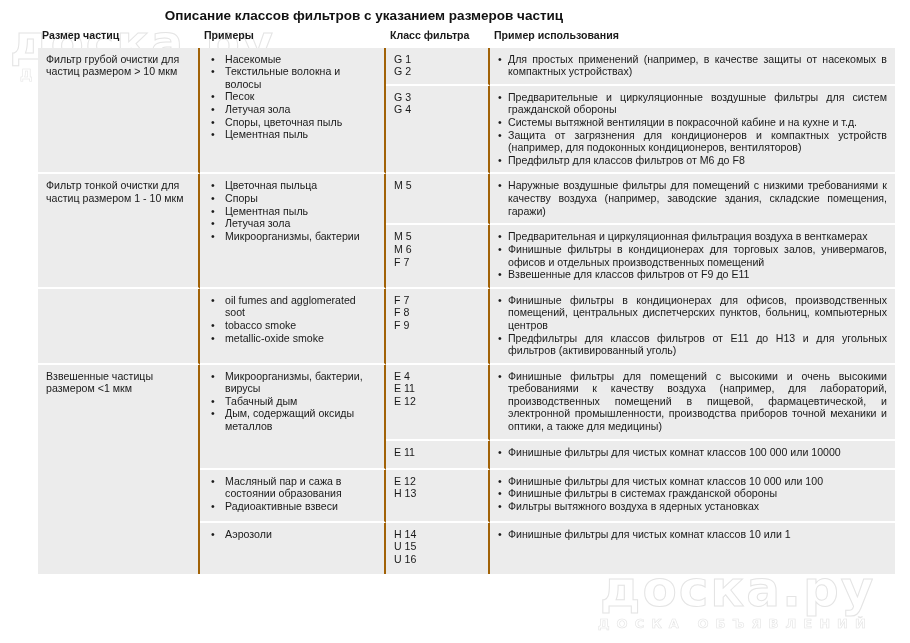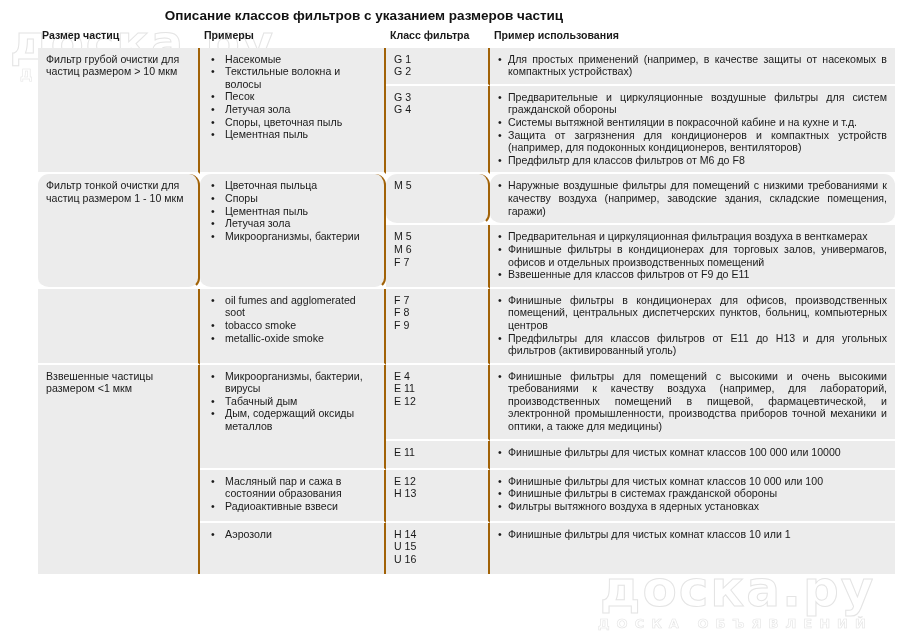--- a/index.html
+++ b/index.html
@@ -102,21 +102,21 @@
       text-align: justify;
     }
     ul.usage li::before {
       content: "\2022";
       position: absolute;
       left: 0;
       top: 0;
     }
     tr.r-g1 td { height: 22px; }
     tr.r-g3 td { height: 74px; }
-    tr.r-m5a td { height: 38px; border-radius: 11px; }
+    tr.r-m5a td { height: 38px; }
     tr.r-m5b td { height: 48px; }
     tr.r-f7 td { height: 58px; }
     tr.r-e10 td { height: 60px; padding-left: 8px; }
     tr.r-e11 td { height: 16px; }
     tr.r-e12 td { height: 40px; }
     tr.r-h14 td { height: 40px; margin-left: 8px; }
   </style>
 </head>
 <body>
 

